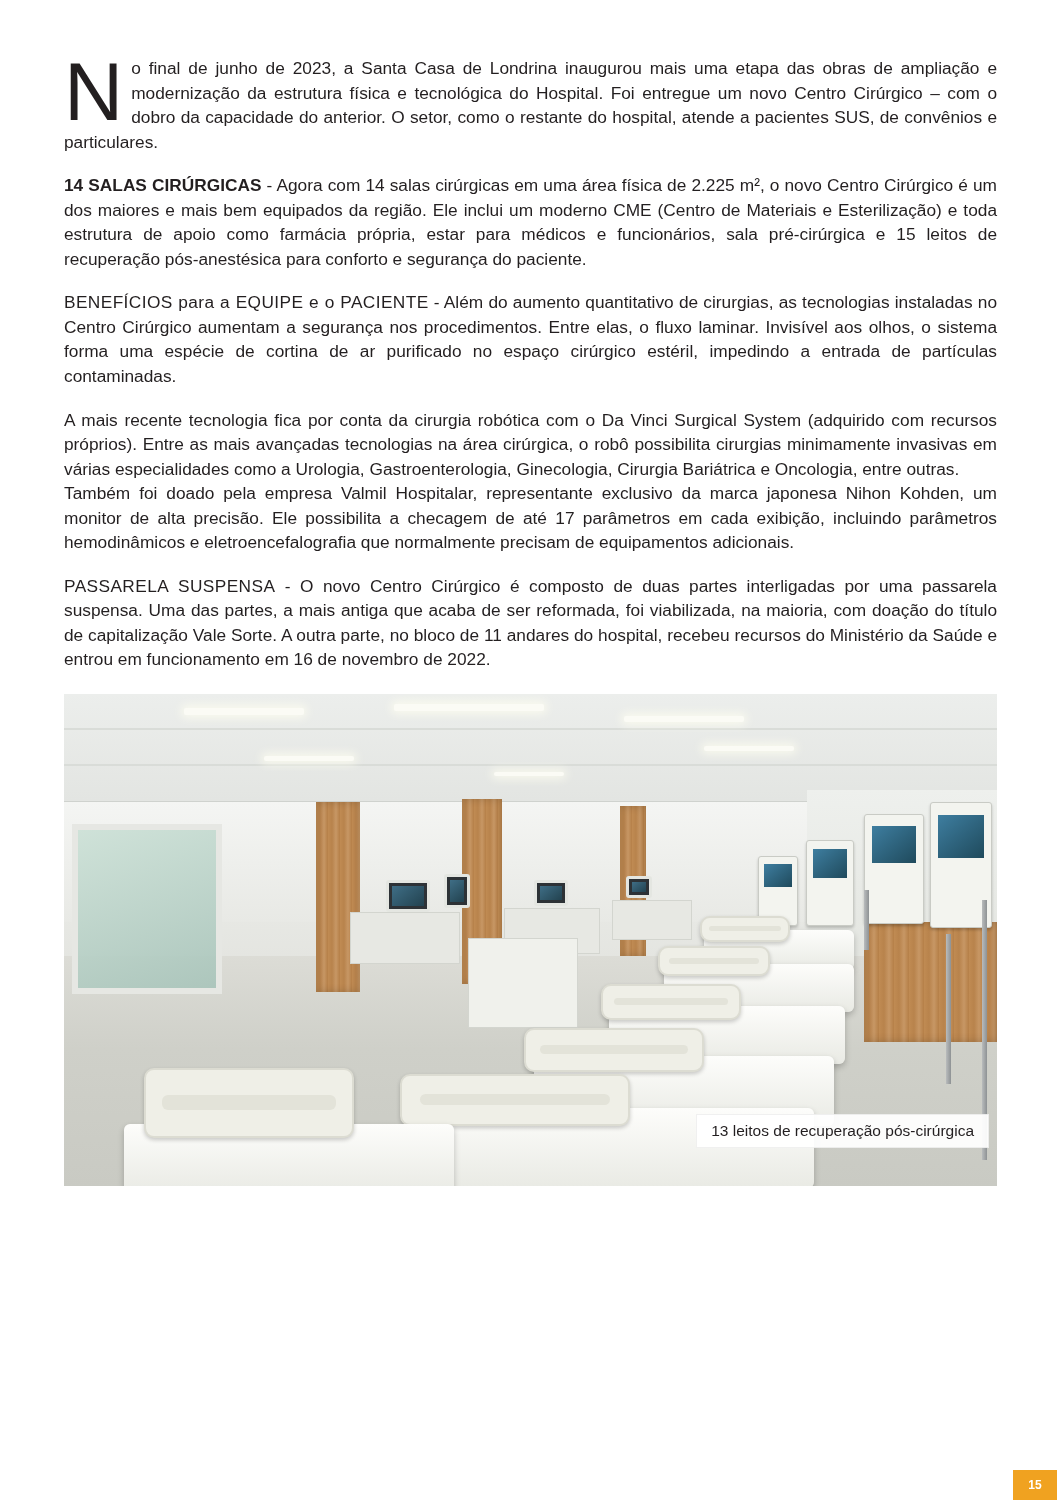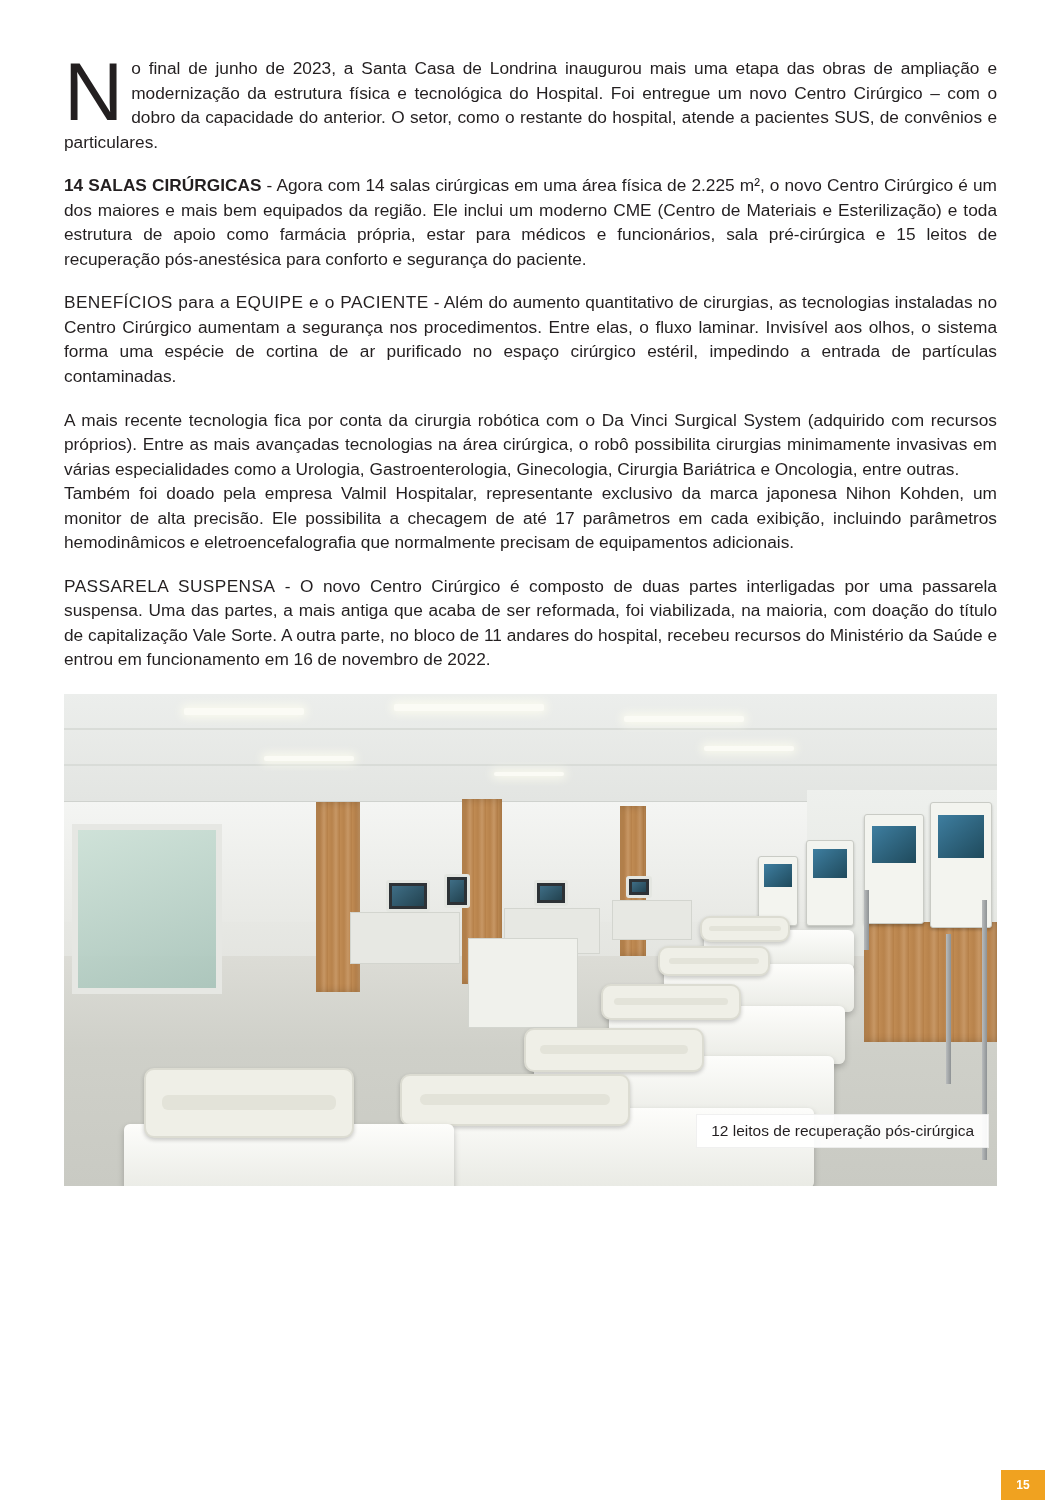--- a/index.html
+++ b/index.html
@@ -152,21 +152,21 @@
     right: 8px;
     bottom: 38px;
     background: rgba(255,255,255,0.93);
     padding: 7px 14px;
     font-size: 15.5px;
     color: #231f20;
     border: 1px solid rgba(0,0,0,0.06);
   }
   .page-num {
     position: absolute;
-    right: 16px;
+    right: 4px;
     bottom: 0;
     width: 44px;
     height: 30px;
     background: #f0a220;
     color: #ffffff;
     font-size: 12px;
     font-weight: bold;
     display: flex;
     align-items: center;
     justify-content: center;
@@ -272,18 +272,18 @@
       </div>
       <div class="bed" style="left:350px;top:414px;width:400px;height:80px;">
         <div class="mattress"></div>
         <div class="rail" style="left:-14px;top:-34px;width:230px;height:52px;"></div>
       </div>
       <div class="bed" style="left:60px;top:430px;width:330px;height:70px;">
         <div class="mattress"></div>
         <div class="rail" style="left:20px;top:-56px;width:210px;height:70px;"></div>
       </div>
 
-      <div class="caption">12 leitos de recuperação pós-cirúrgica</div>
+      <div class="caption">13 leitos de recuperação pós-cirúrgica</div>
     </div>
   </div>
 
   <div class="page-num">15</div>
 </div>
 
 </body></html>

